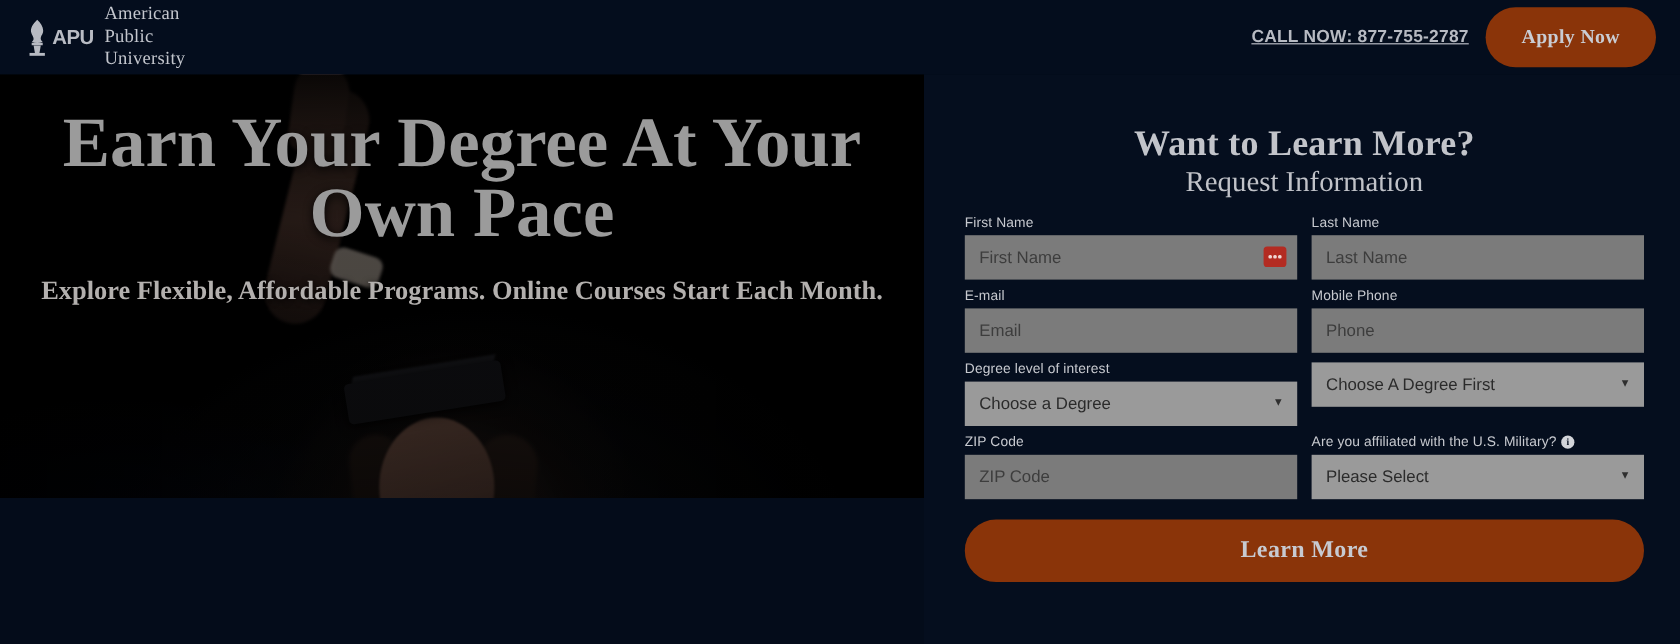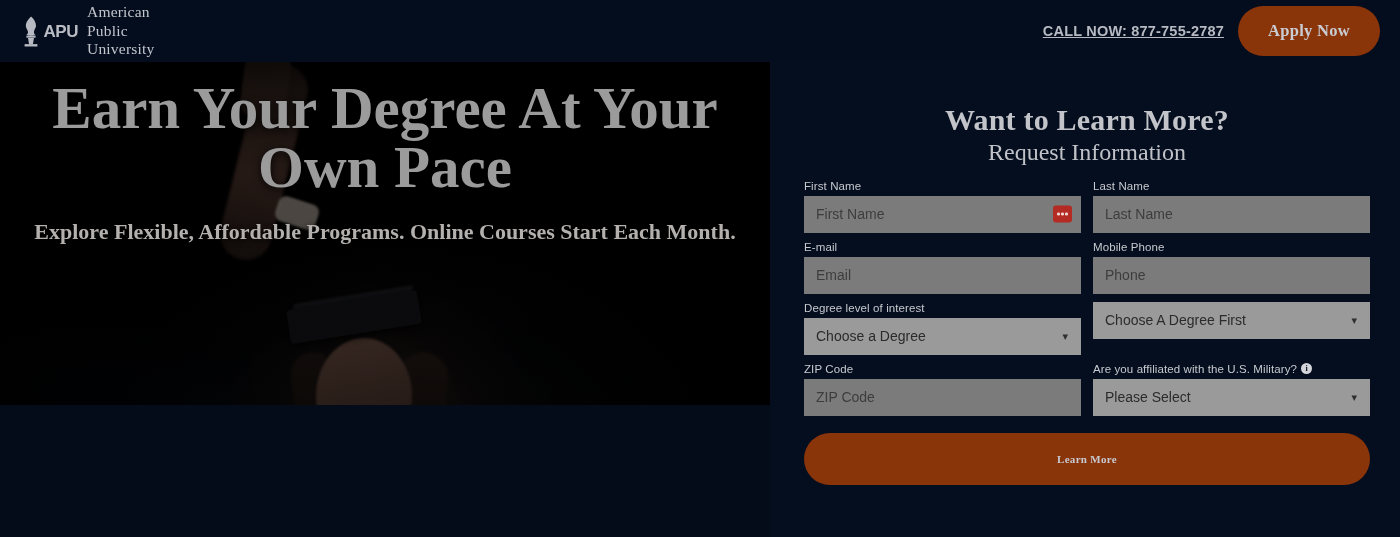--- a/index.html
+++ b/index.html
@@ -94,21 +94,21 @@
     font-family: "Liberation Serif", serif;
     font-weight: bold;
     font-size: 16.5px;
     letter-spacing: 0.3px;
     cursor: pointer;
   }
 
   
   .hero {
     position: absolute;
-    top: 52px; left: 0;
+    top: 62px; left: 0;
     width: 770px;
     height: 353px;
     background: #010101;
     overflow: hidden;
     text-decoration: underline;
   }
 
   .hero-photo {
     position: absolute;
     inset: 0;
@@ -417,21 +417,21 @@
     display: block;
     width: 100%;
     margin-top: 9px;
     height: 52px;
     background: #8a3409;
     border: none;
     border-radius: 26px;
     color: #c7cad1;
     font-family: "Liberation Serif", serif;
     font-weight: bold;
-    font-size: 11px;
+    font-size: 20px;
     letter-spacing: 0.3px;
     cursor: pointer;
   }
 </style>
 </head>
 <body>
 
 <div id="page">
 
   <div class="header">

